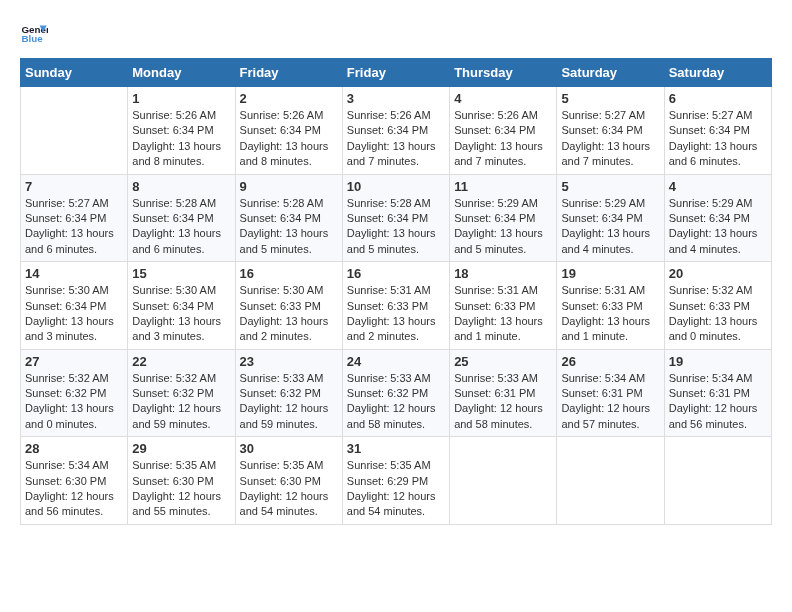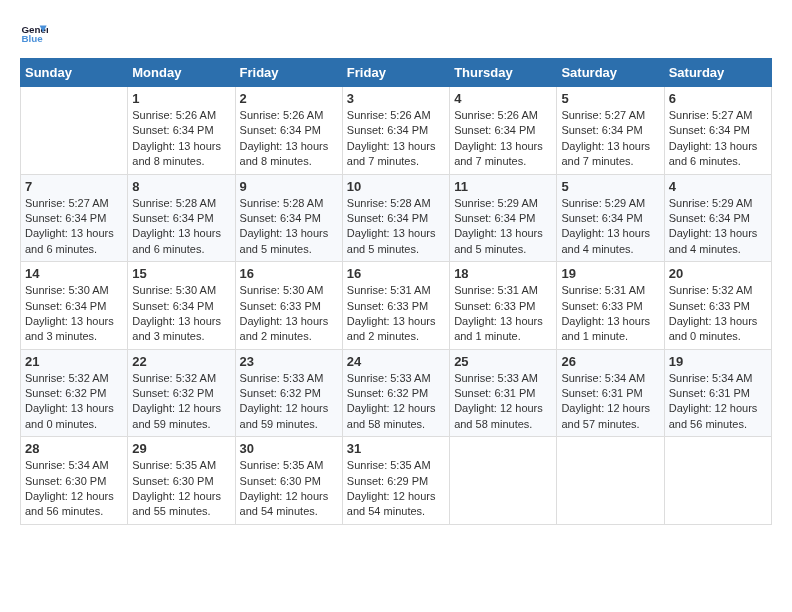--- a/index.html
+++ b/index.html
@@ -259,21 +259,21 @@
         <td>
           <span class="day-number">20</span>
           <div class="day-info">Sunrise: 5:32 AM
 Sunset: 6:33 PM
 Daylight: 13 hours
 and 0 minutes.</div>
         </td>
       </tr>
       <tr>
         <td>
-          <span class="day-number">21</span>
+          <span class="day-number">27</span>
           <div class="day-info">Sunrise: 5:32 AM
 Sunset: 6:32 PM
 Daylight: 13 hours
 and 0 minutes.</div>
         </td>
         <td>
           <span class="day-number">22</span>
           <div class="day-info">Sunrise: 5:32 AM
 Sunset: 6:32 PM
 Daylight: 12 hours

